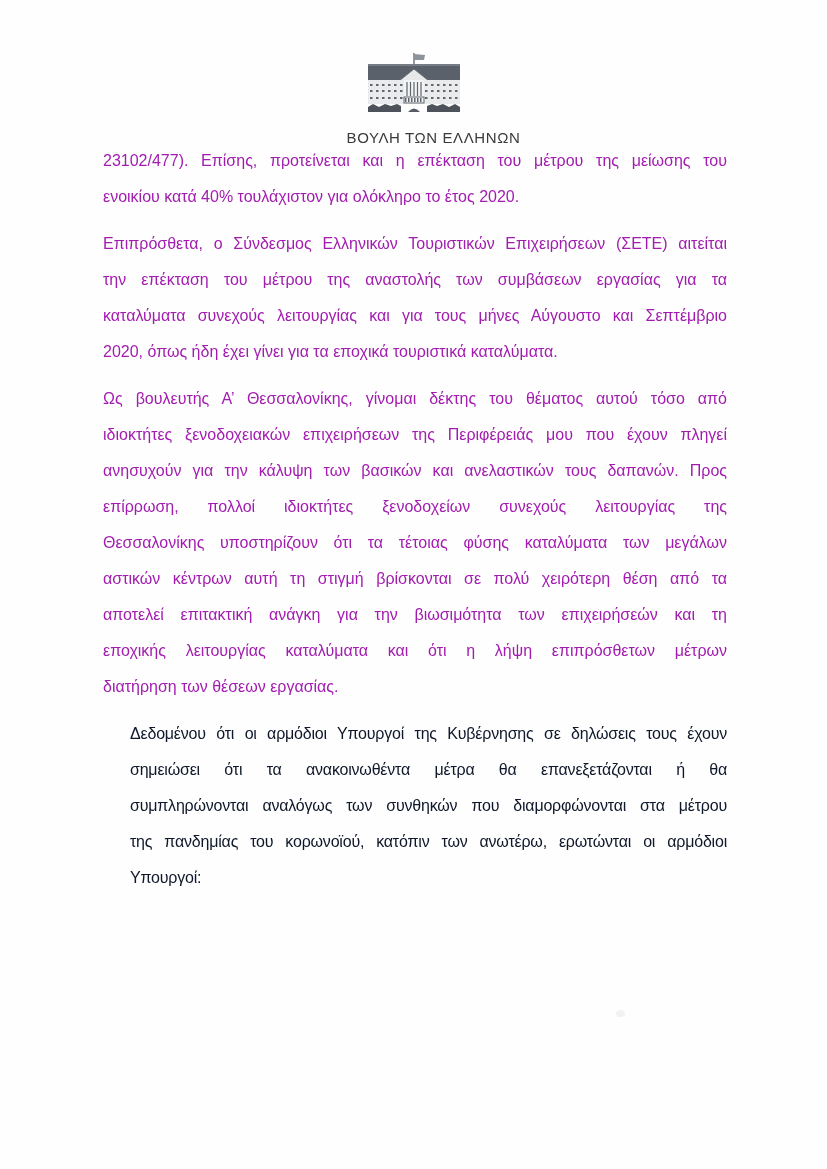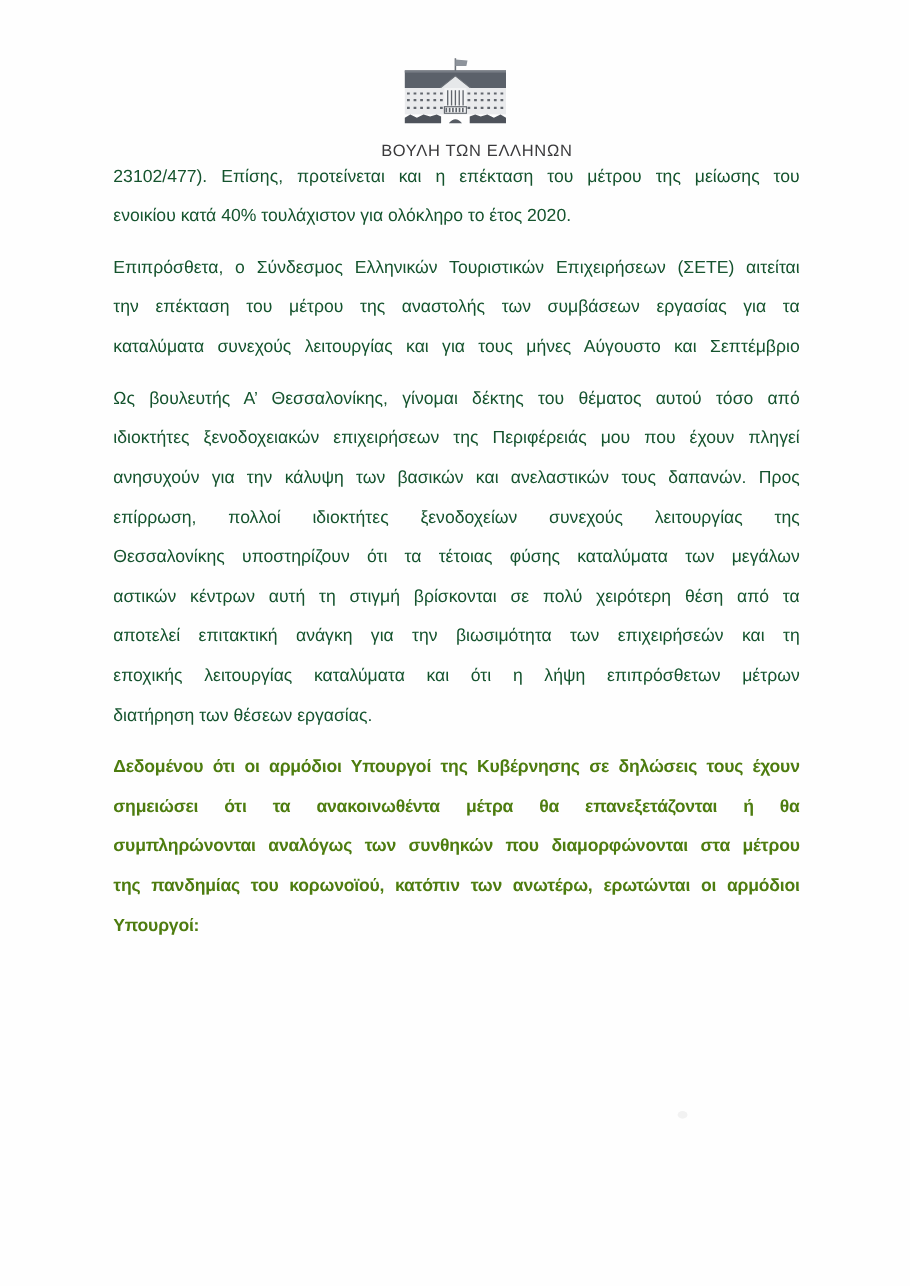--- a/index.html
+++ b/index.html
@@ -35,30 +35,31 @@
   .body-text {
     position: absolute;
     top: 143px;
     left: 103px;
     width: 624px;
   }
   .para { margin: 0 0 11px 0; }
   .line {
     font-size: 16px;
     line-height: 36px;
-    color: #14532d;
+    color: #a21caf;
     text-align: justify;
     text-align-last: justify;
     overflow: hidden;
   }
   .line.last { text-align-last: left; }
   .para.bold .line {
-    font-weight: bold;
-    color: #4d7c0f;
+    font-weight: normal;
+    color: #0f172a;
     letter-spacing: -0.2px;
+    margin-left: 27px;
   }
   .faint-mark {
     position: absolute;
     top: 1010px;
     left: 616px;
     width: 9px;
     height: 7px;
     border-radius: 50%;
     background: #f2f2f2;
   }
@@ -108,20 +109,21 @@
 
   <main class="body-text">
       <div class="para">
         <div class="line">23102/477). Επίσης, προτείνεται και η επέκταση του μέτρου της μείωσης του</div>
         <div class="line last">ενοικίου κατά 40% τουλάχιστον για ολόκληρο το έτος 2020.</div>
       </div>
       <div class="para">
         <div class="line">Επιπρόσθετα, ο Σύνδεσμος Ελληνικών Τουριστικών Επιχειρήσεων (ΣΕΤΕ) αιτείται</div>
         <div class="line">την επέκταση του μέτρου της αναστολής των συμβάσεων εργασίας για τα</div>
         <div class="line">καταλύματα συνεχούς λειτουργίας και για τους μήνες Αύγουστο και Σεπτέμβριο</div>
+        <div class="line last">2020, όπως ήδη έχει γίνει για τα εποχικά τουριστικά καταλύματα.</div>
       </div>
       <div class="para">
         <div class="line">Ως βουλευτής Α’ Θεσσαλονίκης, γίνομαι δέκτης του θέματος αυτού τόσο από</div>
         <div class="line">ιδιοκτήτες ξενοδοχειακών επιχειρήσεων της Περιφέρειάς μου που έχουν πληγεί</div>
         <div class="line">ανησυχούν για την κάλυψη των βασικών και ανελαστικών τους δαπανών. Προς</div>
         <div class="line">επίρρωση, πολλοί ιδιοκτήτες ξενοδοχείων συνεχούς λειτουργίας της</div>
         <div class="line">Θεσσαλονίκης υποστηρίζουν ότι τα τέτοιας φύσης καταλύματα των μεγάλων</div>
         <div class="line">αστικών κέντρων αυτή τη στιγμή βρίσκονται σε πολύ χειρότερη θέση από τα</div>
         <div class="line">αποτελεί επιτακτική ανάγκη για την βιωσιμότητα των επιχειρήσεών και τη</div>
         <div class="line">εποχικής λειτουργίας καταλύματα και ότι η λήψη επιπρόσθετων μέτρων</div>

